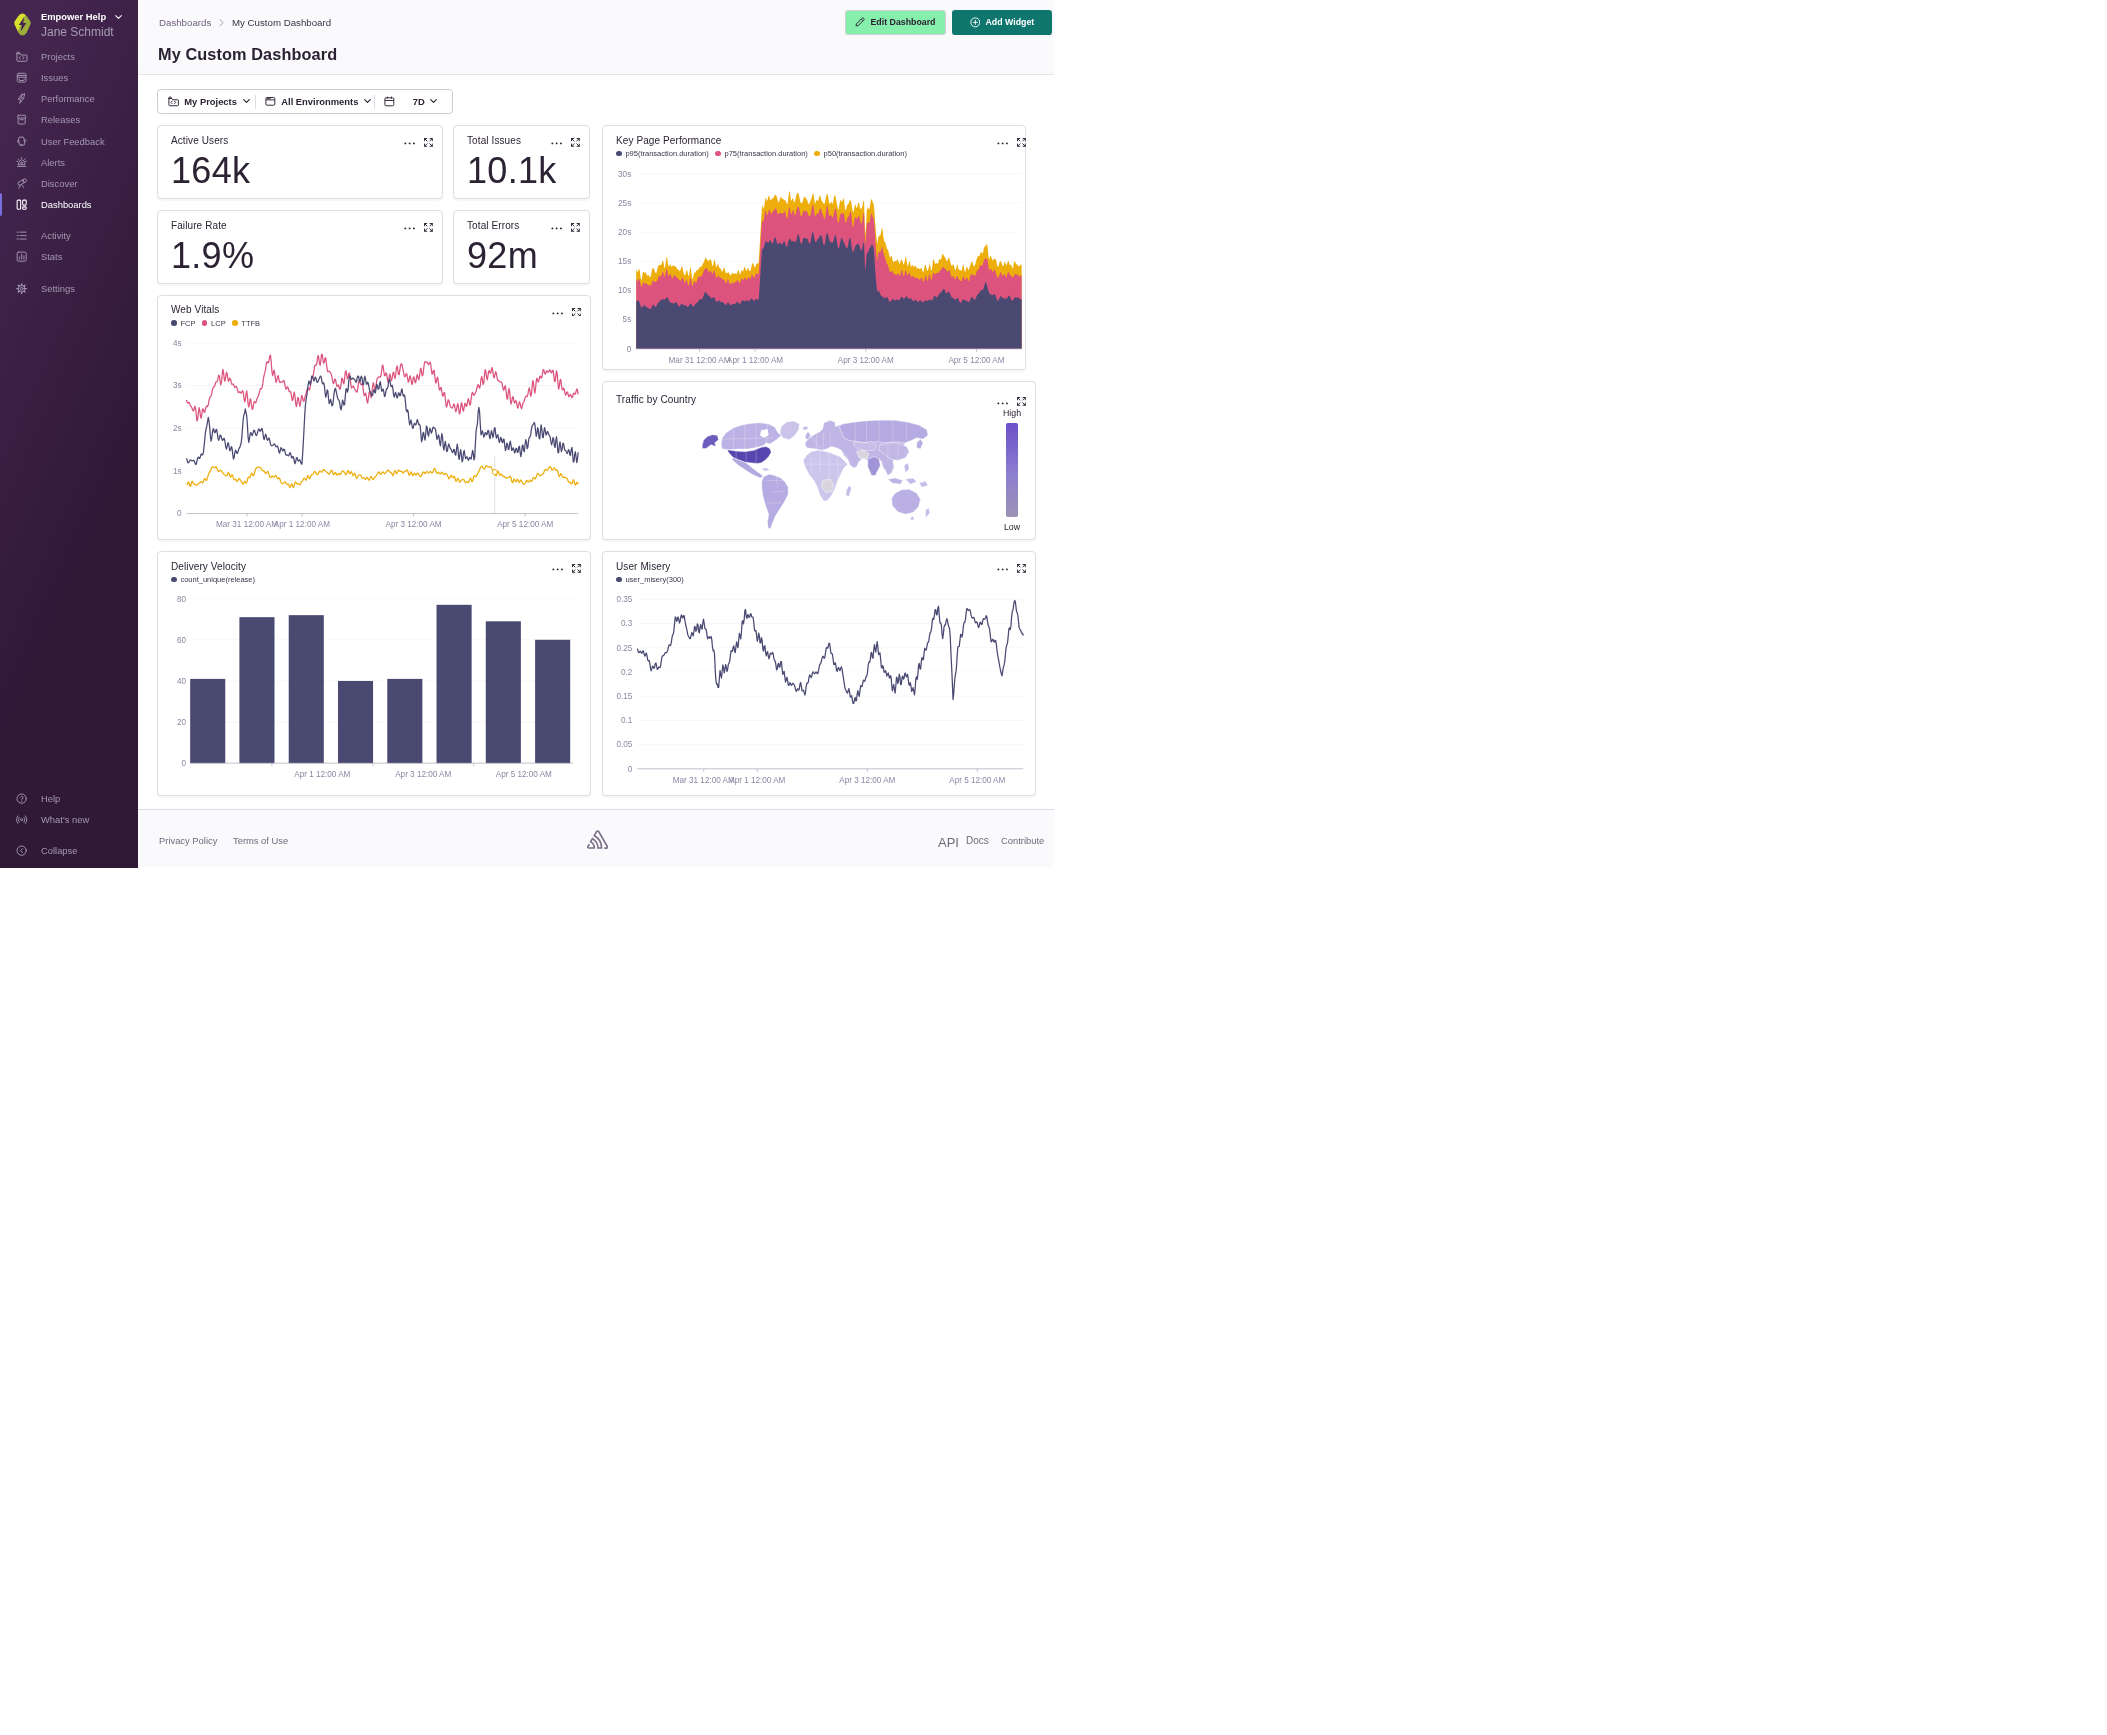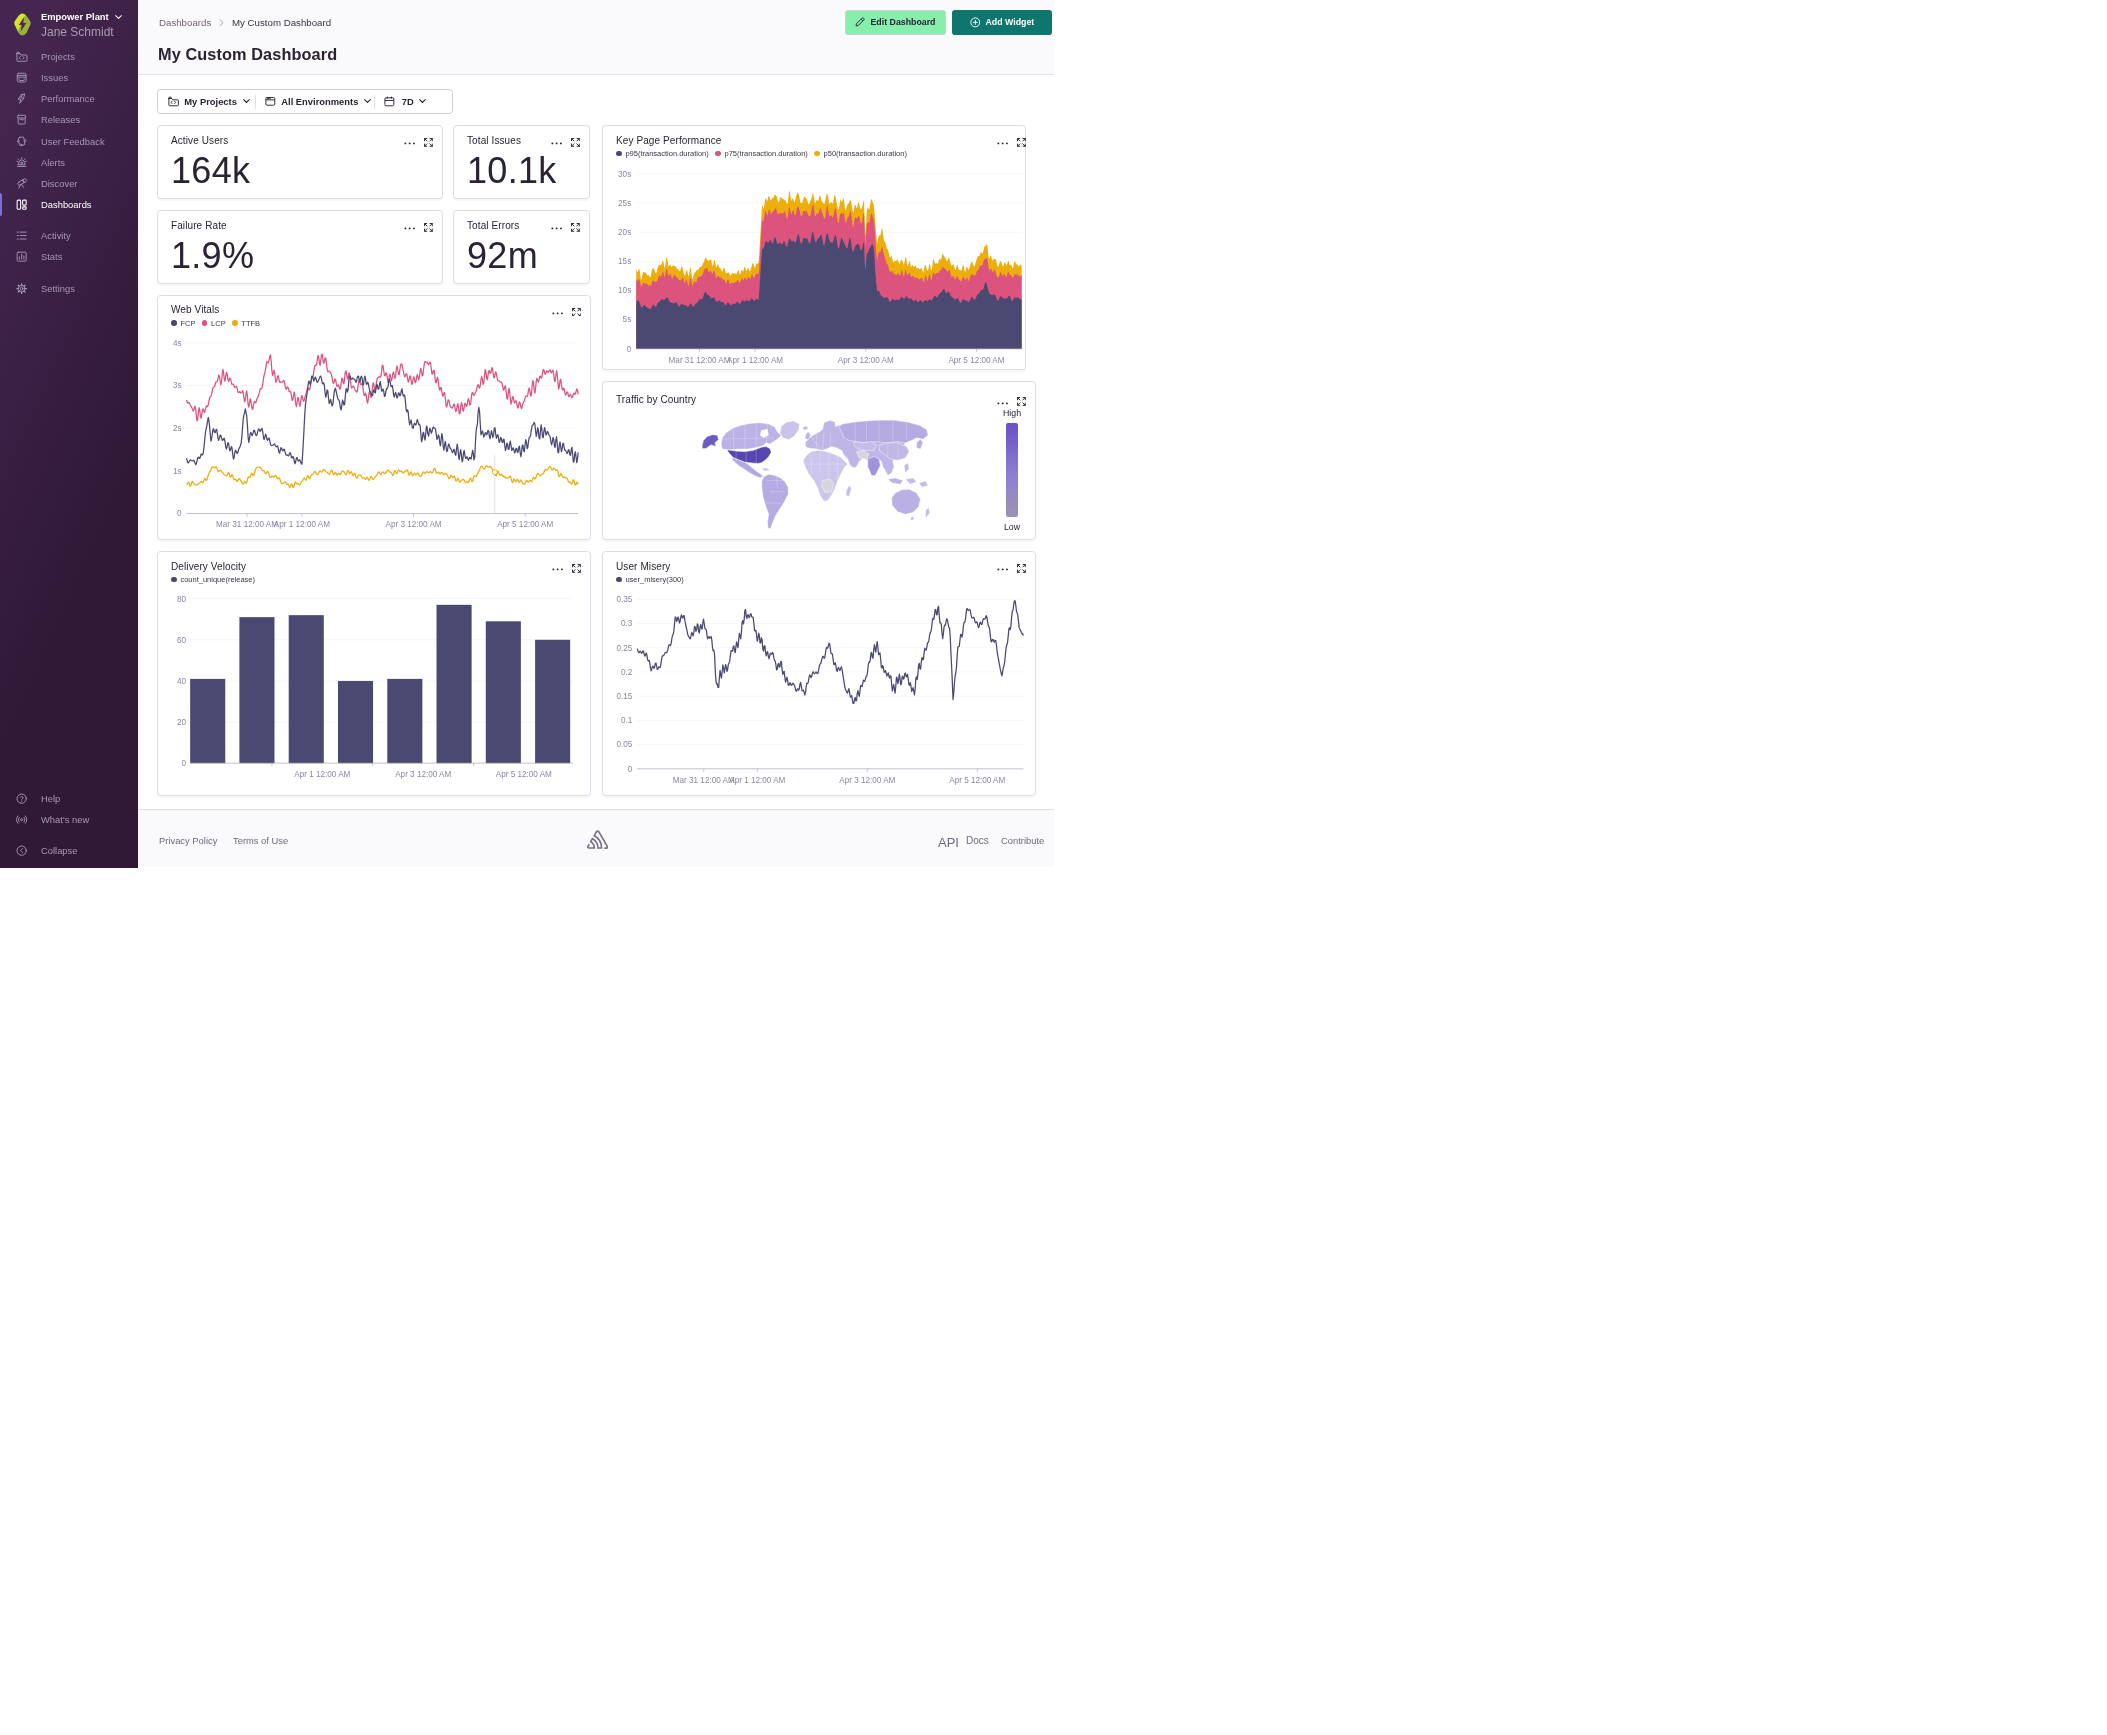--- a/index.html
+++ b/index.html
@@ -25,21 +25,21 @@
     <svg style="position:absolute;left:14px;top:13px;" width="17" height="22.6" viewBox="0 0 27 36">
 <defs>
         <linearGradient id="lg1" x1="0.1" y1="0.1" x2="0.9" y2="0.6">
 <stop offset="0.47" stop-color="#d8e02e"></stop>
           <stop offset="0.53" stop-color="#9fae3a"></stop>
         </linearGradient>
       </defs>
 <path d="M13.5 0.6 C16.1 0.6 18.1 2.0 20.0 4.7 L25.4 12.2 C26.9 14.3 26.9 17.7 25.4 19.8 L20.0 31.3 C18.1 34.0 16.1 35.4 13.5 35.4 C10.9 35.4 8.9 34.0 7.0 31.3 L1.6 19.8 C0.1 17.7 0.1 14.3 1.6 12.2 L7.0 4.7 C8.9 2.0 10.9 0.6 13.5 0.6 Z" fill="url(#lg1)"></path>
 <path d="M16.3 5.8 L7.6 19.2 L12.3 19.2 L10.7 29.4 L19.6 15.8 L14.6 15.8 Z" fill="#452650"></path>
 </svg>
-    <div style="position:absolute;left:41px;top:11.3px;font-size:9.4px;font-weight:700;color:#fff;">Empower Plant</div>
+    <div style="position:absolute;left:41px;top:11.3px;font-size:9.4px;font-weight:700;color:#fff;">Empower Help</div>
     <svg style="position:absolute;left:115px;top:15px;" width="7" height="4.4" viewBox="0 0 11 7" fill="none" stroke="#fff" stroke-width="1.6" stroke-linecap="round">
       <path d="M1 1 L5.5 5.5 L10 1"></path>
     </svg>
     <div style="position:absolute;left:41px;top:24.5px;font-size:12px;color:#a79cb3;">Jane Schmidt</div>
     <div class="nav-item" style="top:47px;">
       <span class="ic"><svg width="11.3" height="11.3" viewBox="0 0 18 18" fill="none" stroke="#a598b2" stroke-width="1.5" stroke-linecap="round" stroke-linejoin="round">
           <path d="M1.5 4.2 h4.6 l1.8 2.2 h8.6 a1 1 0 0 1 1 1 V15 a1.4 1.4 0 0 1-1.4 1.4 H2.9 A1.4 1.4 0 0 1 1.5 15 V4.2 Z M1.5 4.2 V3 a1.2 1.2 0 0 1 1.2-1.2 h2.2 L6.1 4.2"></path>
           <path d="M6.9 8.8 5.1 10.8 6.9 12.8 M11.1 8.8 12.9 10.8 11.1 12.8"></path>
         </svg></span>
       <span class="lbl">Projects</span>
@@ -185,21 +185,21 @@
       <span style="font-size:9.4px;font-weight:700;color:#2b2233;margin-left:5.6px;">All Environments</span>
       <svg width="7" height="4.4" viewBox="0 0 11 7" fill="none" stroke="#2b2233" stroke-width="1.7" stroke-linecap="round" style="margin-left:5.6px;">
         <path d="M1 1 L5.5 5.5 L10 1"></path>
       </svg>
     </div>
     <div class="fillbar-seg" style="left:226px;">
       <svg width="10.7" height="10.7" viewBox="0 0 18 18" fill="none" stroke="#2b2233" stroke-width="1.6" stroke-linejoin="round">
         <rect x="1.5" y="3" width="15" height="13.5" rx="2"></rect>
         <path d="M1.5 7.5 h15 M5.5 1 v3.5 M12.5 1 v3.5"></path>
       </svg>
-      <span style="font-size:9.4px;font-weight:700;color:#2b2233;margin-left:7px;">7D</span>
+      <span style="font-size:9.4px;font-weight:700;color:#2b2233;margin-left:18px;">7D</span>
       <svg width="7" height="4.4" viewBox="0 0 11 7" fill="none" stroke="#2b2233" stroke-width="1.7" stroke-linecap="round" style="margin-left:5.6px;">
         <path d="M1 1 L5.5 5.5 L10 1"></path>
       </svg>
     </div>
   </div>
 <div class="card" style="left:157px;top:125px;width:286px;height:74px;">
     <div class="ctitle" style="left:13px;top:8.8px;">Active Users</div>
     <div style="position:absolute;left:246px;top:13px;"><svg width="11.3" height="8.8" viewBox="0 0 18 14" fill="#2b2233">
         <circle cx="2.2" cy="7" r="1.55"></circle>
         <circle cx="9" cy="7" r="1.55"></circle>

